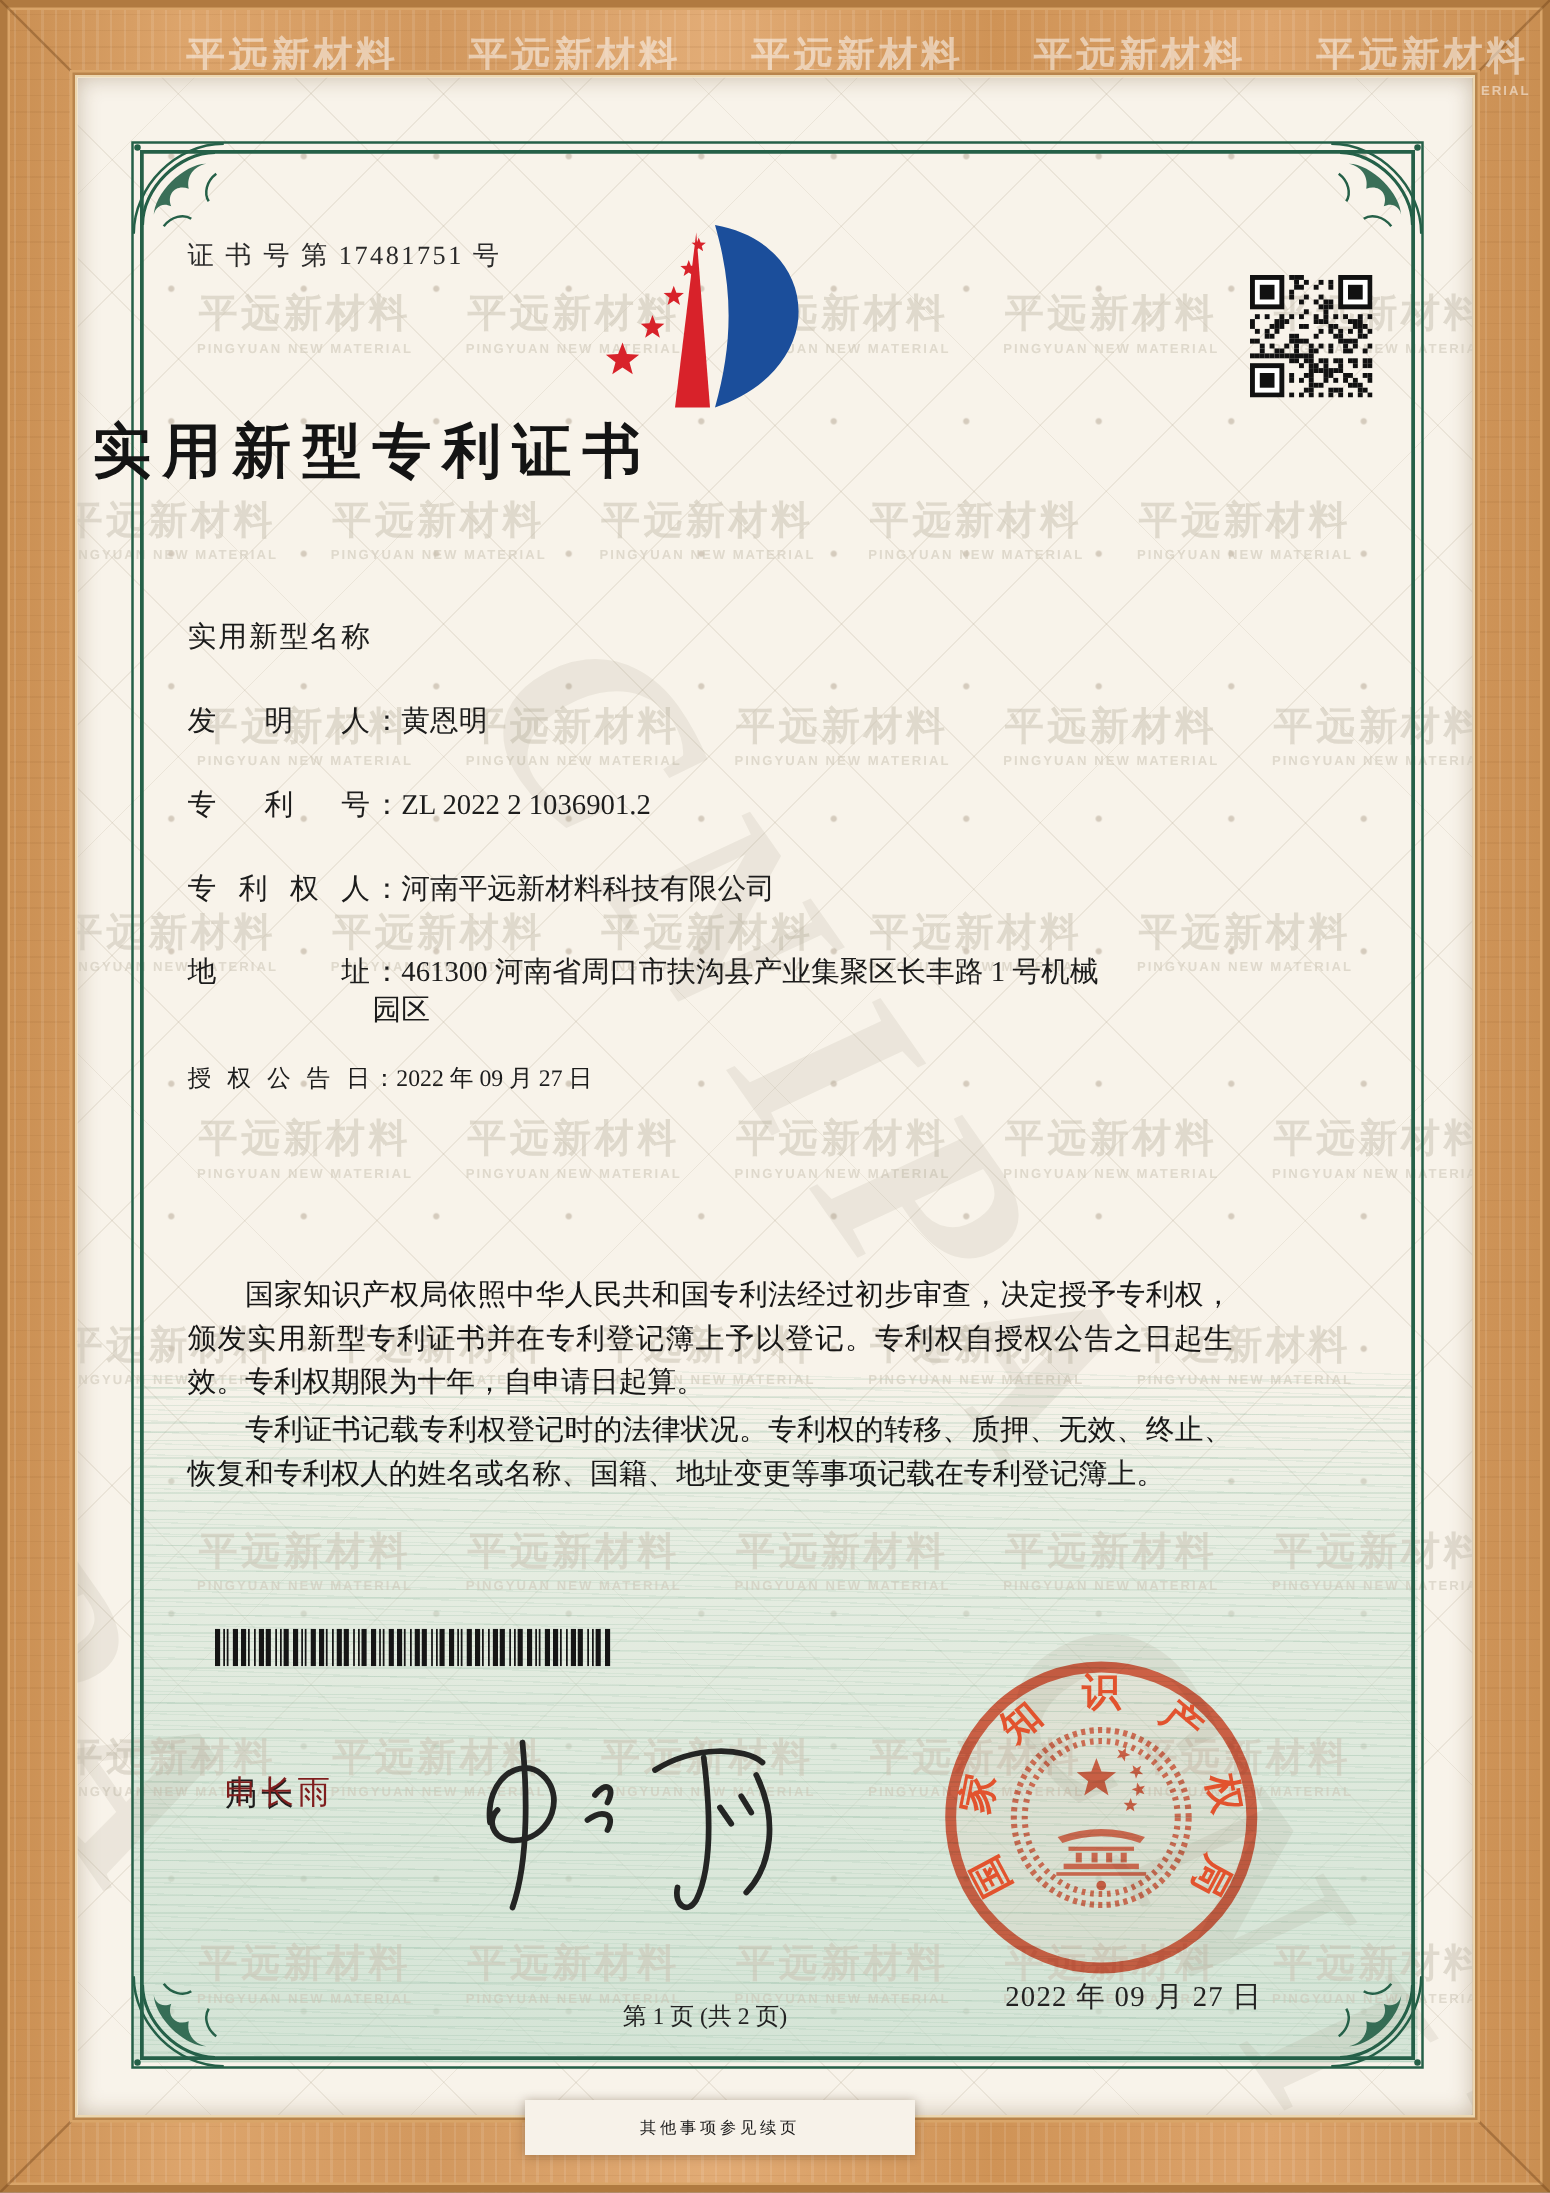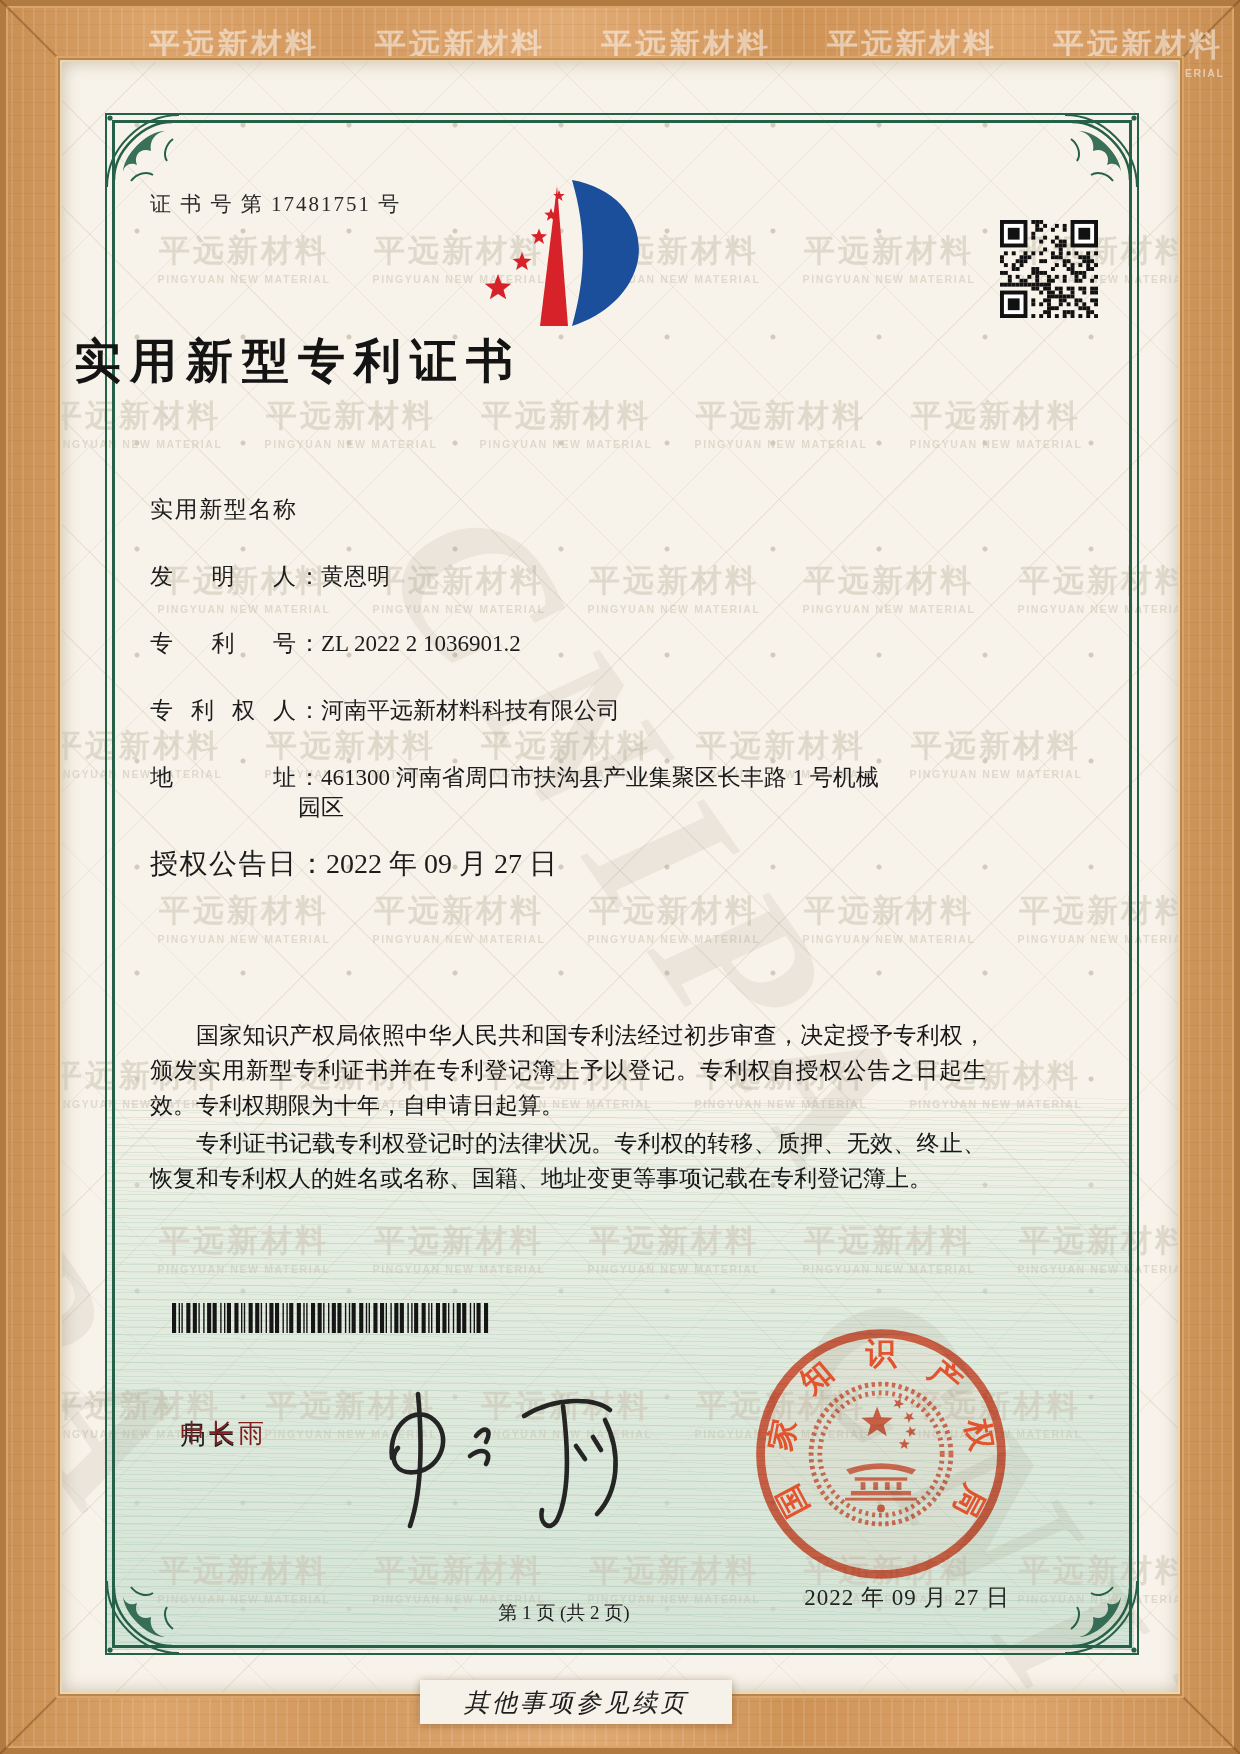--- a/index.html
+++ b/index.html
@@ -58,21 +58,21 @@
   .title{position:absolute;left:0;top:268px;width:1004px;text-align:left;
          font-size:47px;font-weight:bold;letter-spacing:9px;color:#141414;margin-left:12px;}
 
   
   .fields{position:absolute;left:88px;top:433px;width:834px;color:#1c1c1c;}
   .frow{display:flex;margin-bottom:37px;font-size:23px;line-height:30px;}
   .flabel{flex:none;width:146px;text-align:justify;text-align-last:justify;}
   .fval{margin-left:2px;}
   .addr{margin-bottom:26px;}
   .addr .fval{display:inline-block;width:592px;}
-  .grow{display:flex;justify-content:space-between;font-size:28px;line-height:30px;}
+  .grow{display:flex;justify-content:space-between;font-size:19px;line-height:30px;}
   .grow .pair{display:flex;}
 
   .paras{position:absolute;left:88px;top:956px;width:836px;font-size:23px;line-height:35px;
          text-align:justify;color:#161616;}
   .paras p{margin:0;text-indent:2em;}
   .paras p + p{margin-top:3px;}
 
   .barcode{position:absolute;left:108px;top:1241px;}
 
   .signer-title{position:absolute;left:118px;top:1356px;font-size:26px;letter-spacing:3px;color:#1d1d1d;
@@ -85,21 +85,21 @@
   .seal-char{position:absolute;left:50%;top:50%;width:34px;height:34px;margin-left:-17px;margin-top:-17px;
      text-align:center;line-height:34px;font-size:31px;font-weight:bold;color:#e2532e;
      transform-origin:17px 17px;}
   .seal-date{position:absolute;left:700px;top:1520px;width:290px;text-align:center;font-size:23px;
      letter-spacing:1px;color:#222;}
 
   .page-num{position:absolute;left:0;top:1538px;width:1004px;text-align:center;font-size:19px;color:#222;}
 
   .note-strip{position:absolute;left:420px;top:1680px;width:312px;height:44px;background:#f7f2e9;
      box-shadow:0 1px 8px rgba(60,35,10,.35);display:flex;align-items:center;justify-content:center;
-     font-size:25px;letter-spacing:3px;color:#1d1d1d;font-family:"Liberation Serif","DejaVu Serif",serif;font-style:italic;}
+     font-size:13px;letter-spacing:3px;color:#1d1d1d;font-family:"Liberation Serif","DejaVu Serif",serif;}
 </style>
 </head>
 <body>
 
 <div class="page">
   <div class="miter tl"></div>
   <div class="miter tr"></div>
   <div class="miter bl"></div>
   <div class="miter br"></div>
   <div id="wm-frame">

